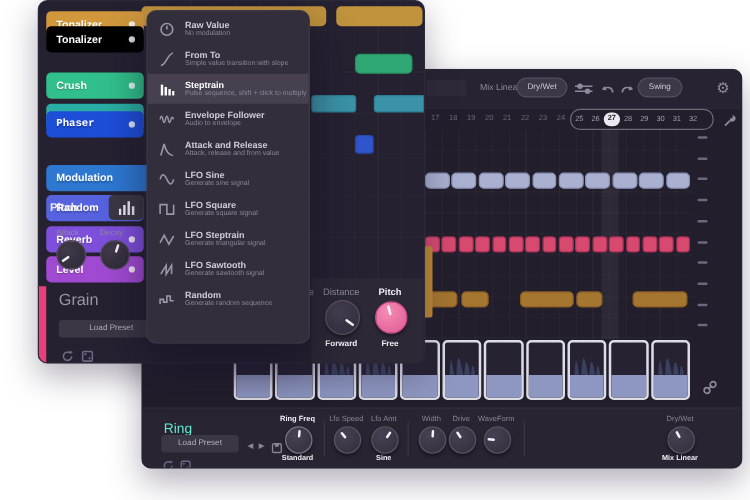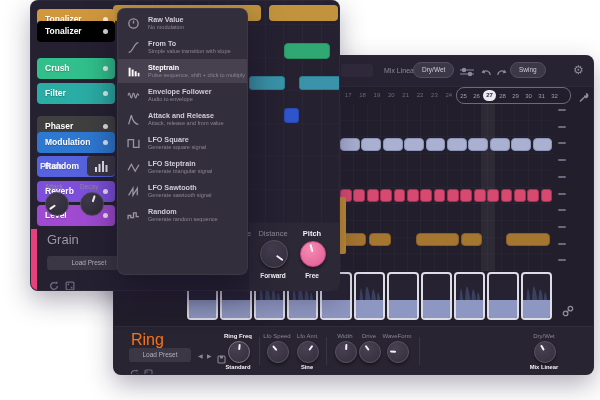--- a/index.html
+++ b/index.html
@@ -29,21 +29,21 @@
   .seg{position:absolute;top:1px;height:13px;border-radius:4px;box-sizing:border-box;}
   .gold-edge{position:absolute;left:224px;top:141px;width:8px;height:57px;background:#bd8a32;border-radius:2px;}
   .dash{position:absolute;left:444px;width:8px;height:2px;background:#6d6880;border-radius:1px;}
   
   #keys{position:absolute;left:73px;top:216px;width:367px;height:50px;}
   .key{position:absolute;top:0;height:48px;border:2px solid #dddde7;border-radius:4px;box-sizing:border-box;background:#262231;overflow:hidden;}
   .key .fill{position:absolute;left:0;right:0;bottom:0;height:42%;}
   .key svg{position:absolute;left:0;bottom:42%;width:100%;height:52%;}
   
   #rw-bottom{position:absolute;left:0;top:270px;right:0;height:48px;background:#282432;border-top:1px solid #332e3d;}
-  #rw-title{position:absolute;left:17px;top:4px;font-size:16px;color:#f97316;}
+  #rw-title{position:absolute;left:17px;top:10px;font-size:11px;color:#5eead4;}
   .preset{position:absolute;height:14px;line-height:14px;background:#3b3744;border-radius:3px;color:#b5b0bd;font-size:6.5px;text-align:center;}
   #rw-preset{left:15px;top:21px;width:62px;}
   .knob-group{position:absolute;top:0;width:44px;height:48px;}
   .kg-label{position:absolute;left:0;top:6px;width:44px;text-align:center;font-size:6px;color:#8b8694;}
   .kg-label.hl{color:#f2f0f6;font-weight:bold;}
   .kg-value{position:absolute;left:0;top:37px;width:44px;text-align:center;font-size:5.8px;color:#f2f0f6;font-weight:bold;}
   .knob{position:absolute;left:12px;top:14px;width:20px;height:20px;border-radius:50%;background:radial-gradient(circle at 35% 30%,#474153,#332e3d);border:1px solid #59525f;box-shadow:0 2px 3px rgba(0,0,0,.4);}
   .knob .rot{position:absolute;inset:0;}
   .knob .rot i{position:absolute;left:50%;top:2px;width:2px;height:6px;margin-left:-1px;background:#f4f2f7;border-radius:1px;}
   .vsep{position:absolute;top:10px;bottom:10px;width:1px;background:#3a3545;}
@@ -377,25 +377,25 @@
           <i></i>
         </div>
         <div class="side-item" style="top: 57px; background: rgb(49, 192, 139);">
           <span>Crush</span>
           <i></i>
         </div>
         <div class="side-item" style="top: 81.5px; background: rgb(42, 173, 164);">
           <span>Filter</span>
           <i></i>
         </div>
-        <div class="side-item" style="top: 115px; background: #404040;">
+        <div class="side-item" style="top: 88px; background: #1d4ed8; font-family: Liberation Mono, monospace;">
           <span>Phaser</span>
           <i></i>
         </div>
-        <div class="side-item" style="top: 130.5px; background: rgb(46, 120, 210);">
+        <div class="side-item" style="top: 130.5px; background: rgb(46, 120, 210); padding-left: 40px;">
           <span>Modulation</span>
           <i></i>
         </div>
         <div class="side-item" style="top: 155px; background: rgb(87, 99, 222);">
           <span>Random</span>
           <i></i>
         </div>
         <div class="side-item" style="top: 179.5px; background: rgb(126, 79, 219);">
           <span>Reverb</span>
           <i></i>
@@ -504,20 +504,27 @@
     </div>
     <div class="mi">
       <svg width="13" height="13" viewBox="0 0 12 12">
           <path d="M1.5 10.5 L4 2 C5 7.5 8 10.5 10.5 10.5" fill="none" stroke="#9b95a6" stroke-width="1.2"></path>
         </svg>
       <div class="t">Attack and Release</div>
         <div class="d">Attack, release and from value</div>
     </div>
     <div class="mi">
       <svg width="13" height="13" viewBox="0 0 12 12">
+          <path d="M1 6 C2.3 1.5 3.8 1.5 6 6 C8.2 10.5 9.7 10.5 11 6" fill="none" stroke="#9b95a6" stroke-width="1.2"></path>
+        </svg>
+      <div class="t">LFO Sine</div>
+        <div class="d">Generate sine signal</div>
+    </div>
+    <div class="mi">
+      <svg width="13" height="13" viewBox="0 0 12 12">
           <path d="M1 9.5 V2.5 H6 V9.5 H11 V2.5" fill="none" stroke="#9b95a6" stroke-width="1.2"></path>
         </svg>
       <div class="t">LFO Square</div>
         <div class="d">Generate square signal</div>
     </div>
     <div class="mi">
       <svg width="13" height="13" viewBox="0 0 12 12">
           <path d="M1 8.5 L4 3 L7.5 9.5 L11 3.5" fill="none" stroke="#9b95a6" stroke-width="1.2"></path>
         </svg>
       <div class="t">LFO Steptrain</div>

